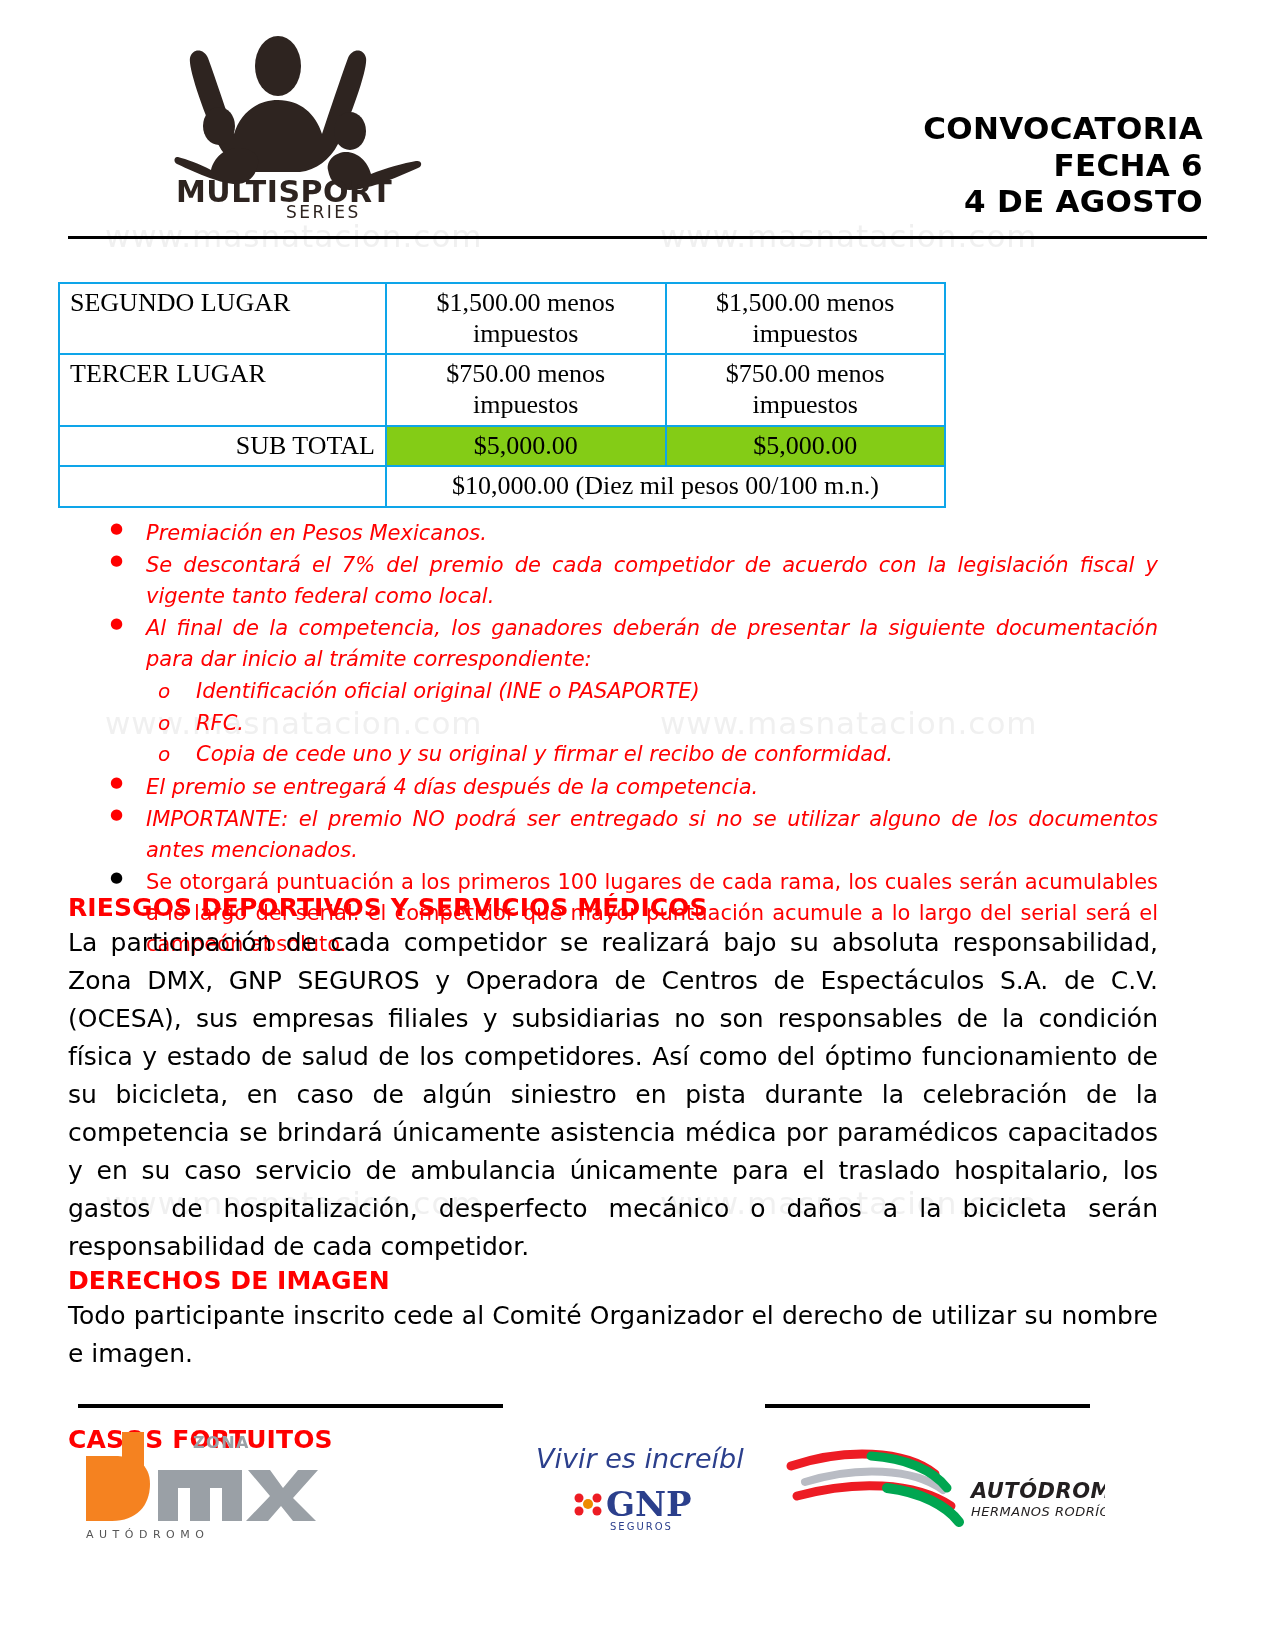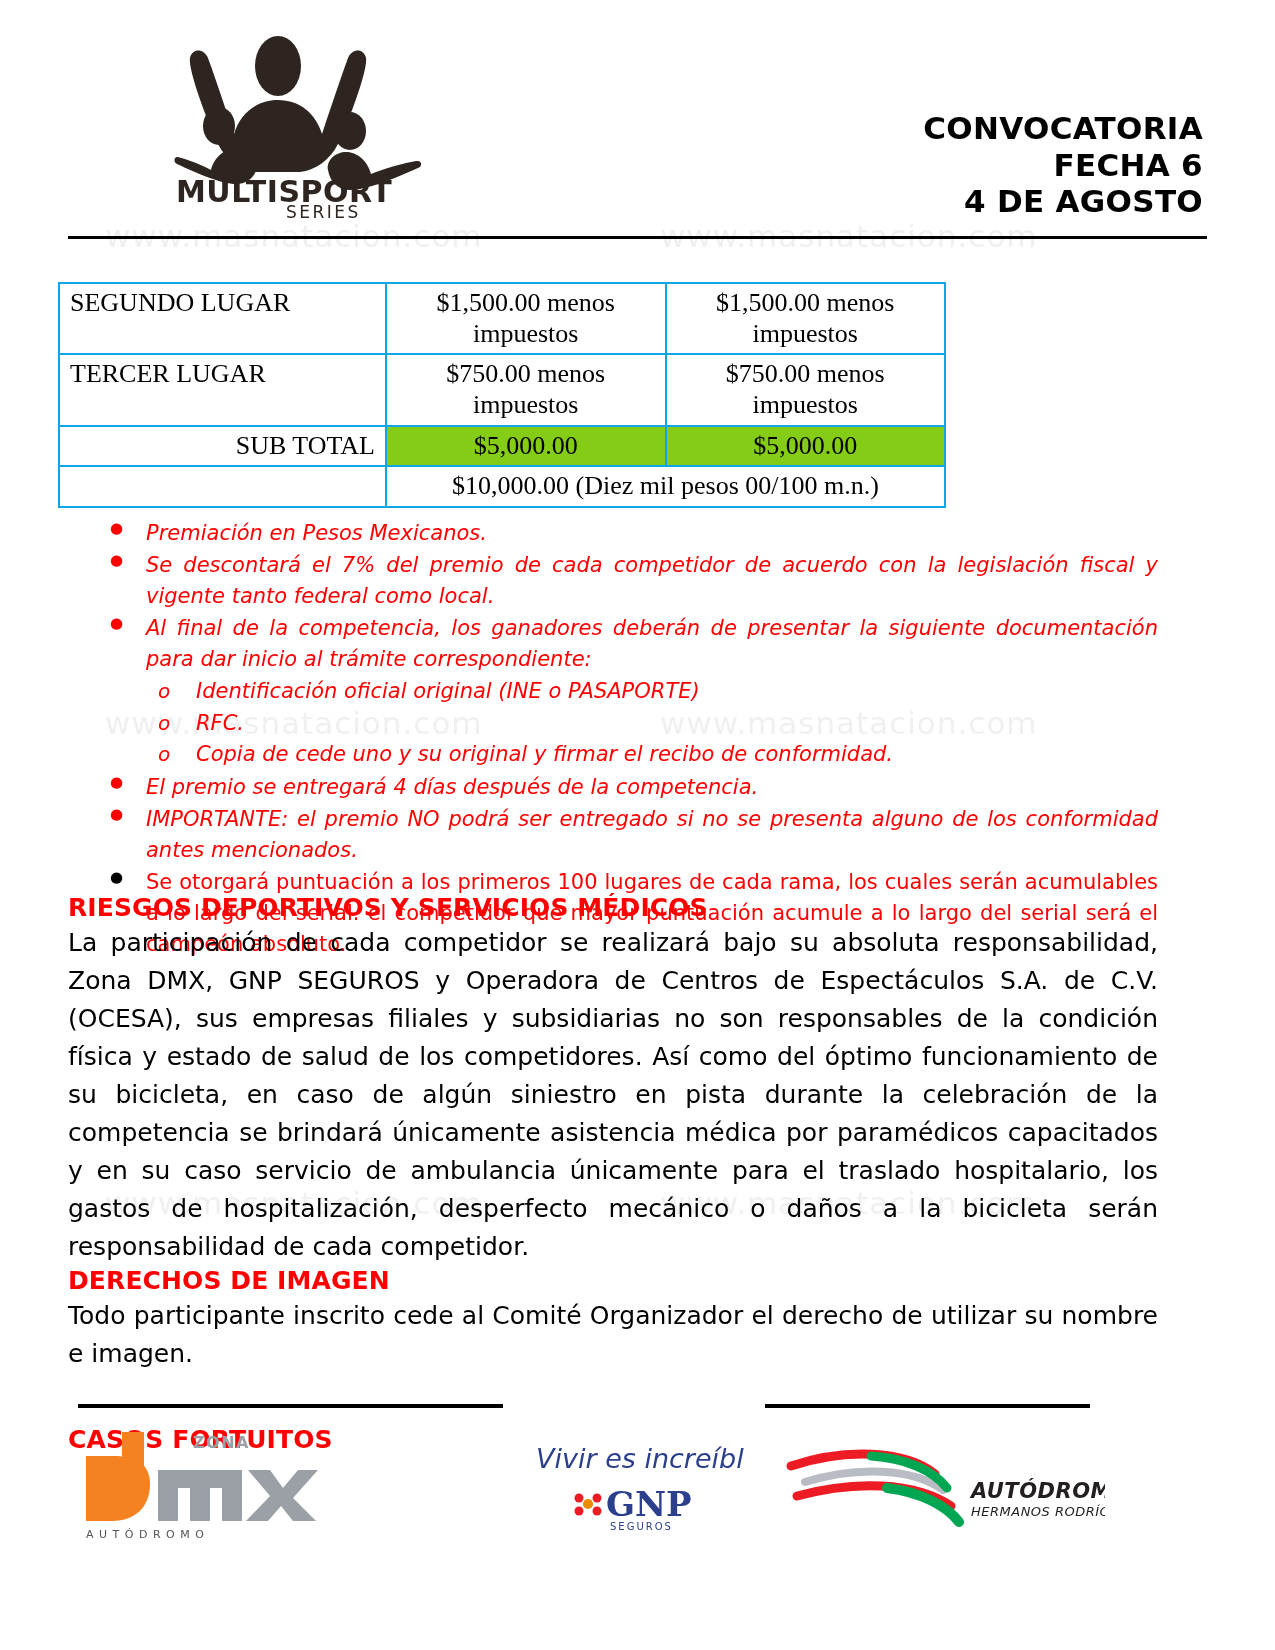--- a/index.html
+++ b/index.html
@@ -304,21 +304,21 @@
       <li>Se descontará el 7% del premio de cada competidor de acuerdo con la legislación fiscal y vigente tanto federal como local.</li>
       <li>
         <span>Al final de la competencia, los ganadores deberán de presentar la siguiente documentación para dar inicio al trámite correspondiente:</span>
         <ul class="lvl2">
           <li>Identificación oficial original (INE o PASAPORTE)</li>
           <li>RFC.</li>
           <li>Copia de cede uno y su original y firmar el recibo de conformidad.</li>
         </ul>
       </li>
       <li>El premio se entregará 4 días después de la competencia.</li>
-      <li>IMPORTANTE: el premio NO podrá ser entregado si no se presenta alguno de los conformidad antes mencionados.</li>
+      <li>IMPORTANTE: el premio NO podrá ser entregado si no se utilizar alguno de los documentos antes mencionados.</li>
       <li class="plain">Se otorgará puntuación a los primeros 100 lugares de cada rama, los cuales serán acumulables a lo largo del serial.  el competidor que mayor puntuación acumule a lo largo del serial será el campeón absoluto.</li>
     </ul>
   </div>
 
   <div class="sections">
     <h2 class="sec-head">RIESGOS DEPORTIVOS Y SERVICIOS MÉDICOS</h2>
     <p class="body-par">La participación de cada competidor se realizará bajo su absoluta responsabilidad, Zona DMX, GNP SEGUROS y Operadora de Centros de Espectáculos S.A. de C.V.  (OCESA), sus empresas filiales y subsidiarias no son responsables de la condición física y estado de salud de los competidores. Así como del óptimo funcionamiento de su bicicleta, en caso de algún siniestro en pista durante la celebración de la competencia se brindará únicamente asistencia médica por paramédicos capacitados y en su caso servicio de ambulancia únicamente para el traslado hospitalario, los gastos de hospitalización, desperfecto mecánico o daños a la bicicleta serán responsabilidad de cada competidor.</p>
 
     <h2 class="sec-head">DERECHOS DE IMAGEN</h2>
     <p class="body-par">Todo participante inscrito cede al Comité Organizador el derecho de utilizar su nombre e imagen.</p>

